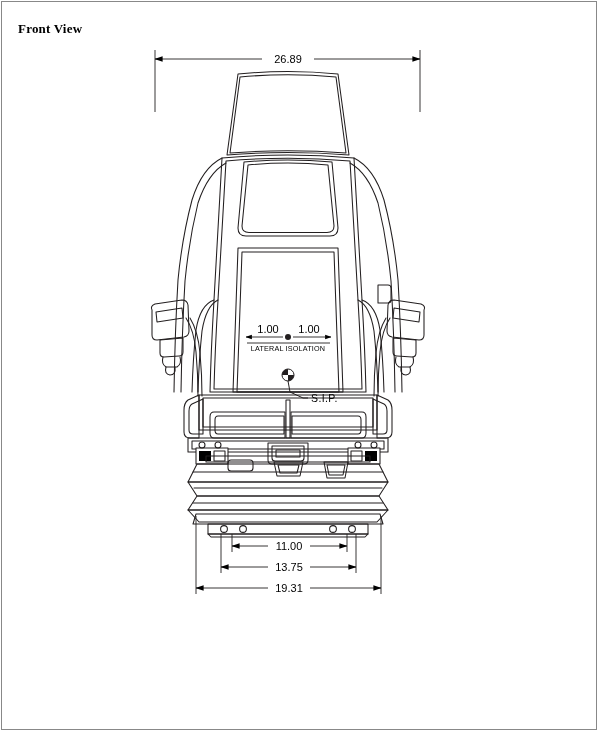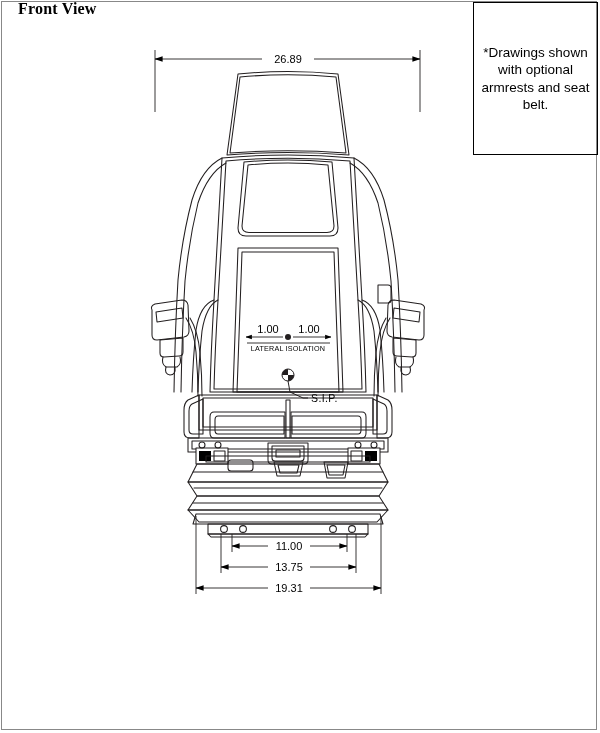--- a/index.html
+++ b/index.html
@@ -1,45 +1,42 @@
 <!DOCTYPE html>
 <html><head>
 <meta charset="utf-8">
 <style>
   html,body{margin:0;padding:0;background:#ffffff;}
   body{width:600px;height:733px;position:relative;overflow:hidden;
        font-family:"Liberation Sans",sans-serif;}
   #page{position:absolute;left:0;top:0;width:600px;height:733px;}
   .frame{position:absolute;left:1px;top:1px;width:596px;height:729px;
          border:1px solid #888;box-sizing:border-box;}
-  .title{position:absolute;left:18px;top:0;font-family:"Liberation Serif",serif;
-         font-weight:bold;font-size:16px;color:#000;letter-spacing:.2px;}
+  .title{position:absolute;left:18px;top:21px;font-family:"Liberation Serif",serif;
+         font-weight:bold;font-size:13px;color:#000;letter-spacing:.2px;}
   .notebox{position:absolute;left:473px;top:2px;width:125px;height:153px;
            border:1px solid #000;box-sizing:border-box;display:flex;
            align-items:center;justify-content:center;}
   .notebox .txt{font-size:13.5px;line-height:17.5px;text-align:center;color:#000;
                 padding:0 7px;}
   svg.draw{position:absolute;left:0;top:0;width:600px;height:733px;}
   .dimtxt{font-family:"Liberation Sans",sans-serif;font-size:11px;fill:#000;}
   .lbl{font-family:"Liberation Sans",sans-serif;font-size:10px;fill:#000;}
   .lbl.tiny{font-size:7.2px;letter-spacing:.2px;}
   .lbl.sip{font-size:10.5px;letter-spacing:.4px;}
 </style>
 </head>
 <body>
 
 <div id="page">
 
   <div class="frame"></div>
 
   <div class="title">Front View</div>
 
-  <div class="notebox">
-    <div class="txt">*Drawings shown with optional armrests and seat belt.</div>
-  </div>
 
   <svg class="draw" viewBox="0 0 600 733">
     <defs>
       <marker id="ar" markerWidth="9" markerHeight="7" refX="8.5" refY="3.5" orient="auto">
         <polygon points="0,0.4 9,3.5 0,6.6" fill="#000"></polygon>
       </marker>
       <marker id="arL" markerWidth="9" markerHeight="7" refX="0.5" refY="3.5" orient="auto">
         <polygon points="9,0.4 0,3.5 9,6.6" fill="#000"></polygon>
       </marker>
       <marker id="ars" markerWidth="7" markerHeight="6" refX="6.5" refY="3" orient="auto">

